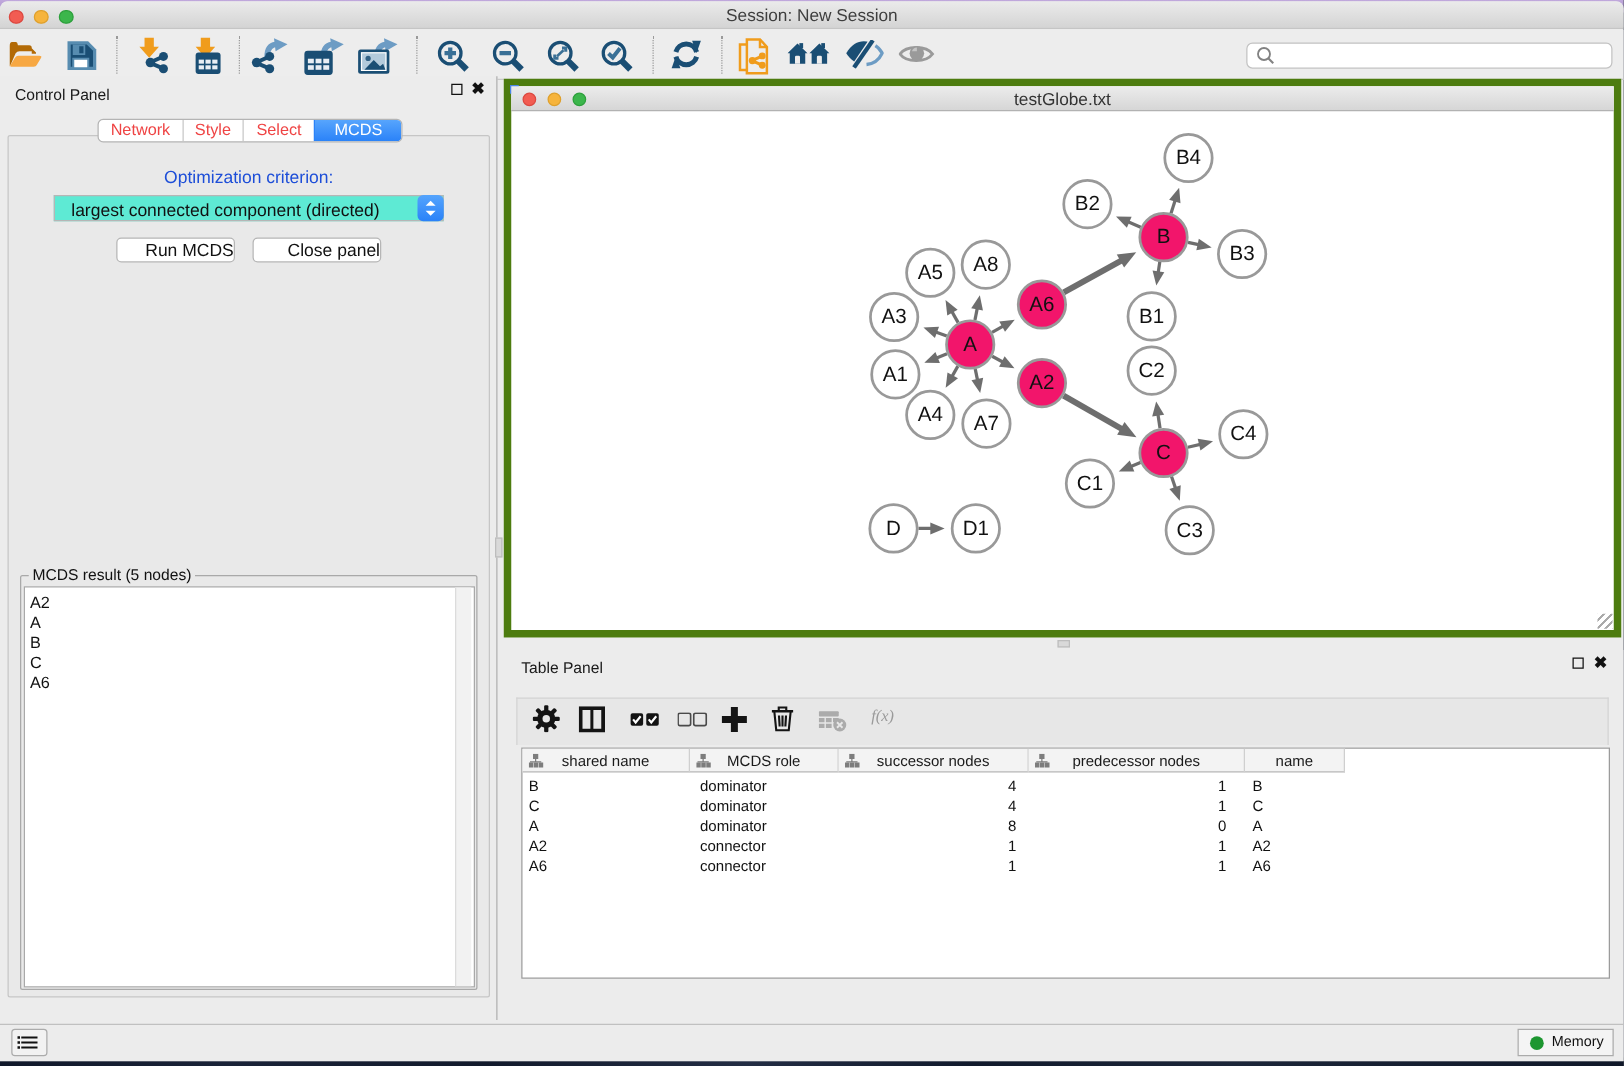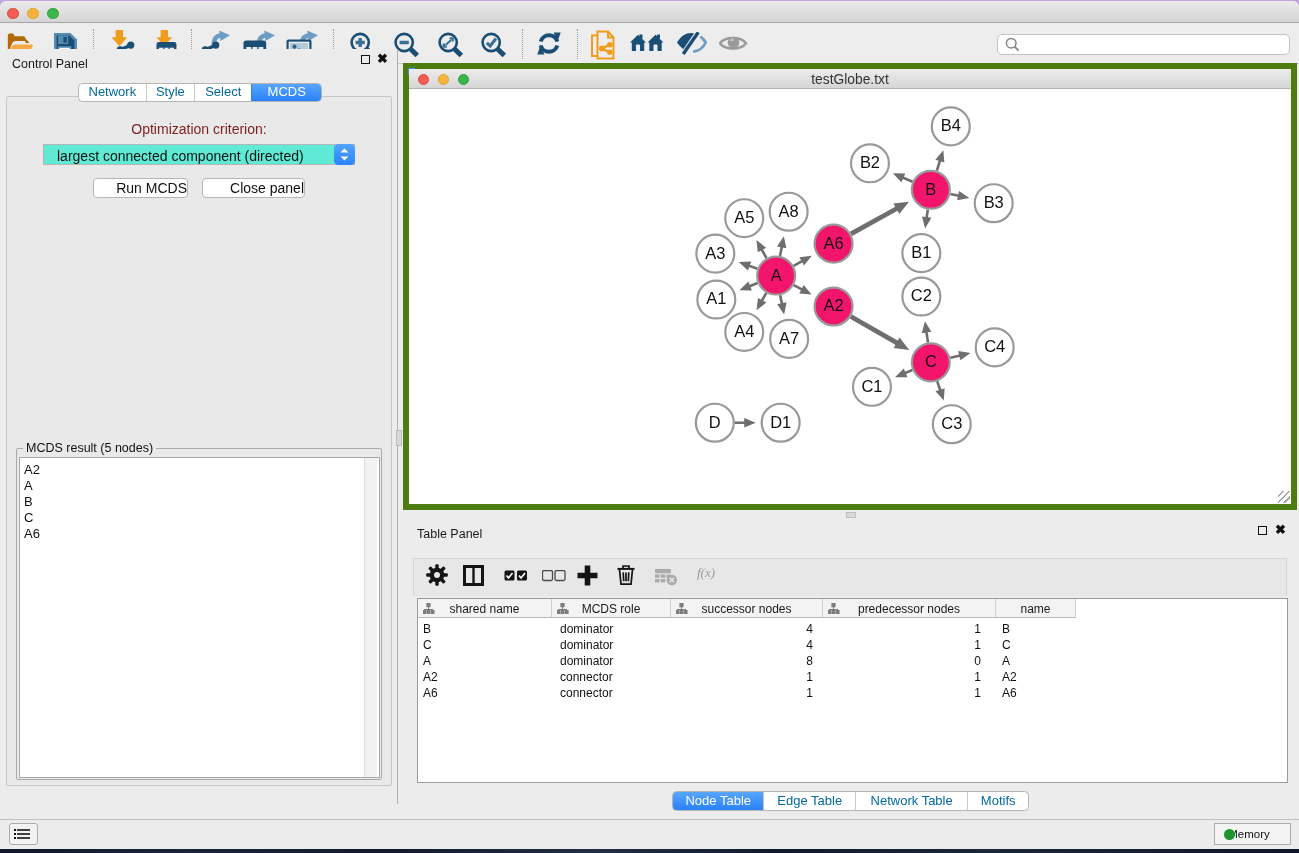--- a/index.html
+++ b/index.html
@@ -12,32 +12,32 @@
 #titlebar .r{left:7px;background:#f25c52;border:0.5px solid #dc4840}
 #titlebar .y{left:27px;background:#f6b43d;border:0.5px solid #dfa02c}
 #titlebar .g{left:47px;background:#3cb64c;border:0.5px solid #2da03c}
 #titlebar .t{position:absolute;left:0;right:0;top:3.5px;text-align:center;font-size:13.8px;color:#3e3e3e}
 
 #toolbar{position:absolute;left:0;top:23px;width:1299px;height:40px;background:#ededed;border-bottom:1px solid #c9c9c9}
 #toolbar svg{position:absolute;top:0;left:0}
 .sep{position:absolute;top:5px;height:30px;width:0;border-left:1px dotted #9a9a9a}
 #search{position:absolute;left:997px;top:10px;width:293px;height:21px;background:#fff;border:1px solid #c2c2c2;border-radius:5px}
 
-#cpanel{position:absolute;left:0;top:48px;width:398px;height:755px;background:#ececec;border-right:1px solid #b0b0b0}
+#cpanel{position:absolute;left:0;top:60px;width:398px;height:755px;background:#ececec;border-right:1px solid #b0b0b0}
 #cpanel .hdr{position:absolute;left:12px;top:8px;font-size:12.5px;color:#1a1a1a}
 .boxicon{position:absolute;width:9px;height:9px;border:1.6px solid #111}
 .xicon{position:absolute;font-size:13px;font-weight:bold;color:#111;line-height:10px}
 #cp-inner{position:absolute;left:6px;top:47px;width:386px;height:690px;background:#e9e9e9;border:1px solid #c6c6c6;border-radius:2px}
 .seg{position:absolute;display:flex;background:#fff;border:1px solid #b4b4b4;border-radius:4.5px;overflow:hidden}
-.seg div{font-size:13px;color:#0369a1;text-align:center;line-height:17px;border-left:1px solid #c8c8c8}
+.seg div{font-size:13px;color:#ef4444;text-align:center;line-height:17px;border-left:1px solid #c8c8c8}
 .seg div:first-child{border-left:none}
 .seg div.on{background:linear-gradient(180deg,#57a5fd,#2a82f8);color:#fff;border-left-color:#2a82f8}
 #cp-tabs{left:78px;top:34px;width:244px;height:19px}
 #cp-tabs div{line-height:16.5px}
-#optlabel{position:absolute;left:0;width:398px;top:72px;text-align:center;font-size:14px;color:#7f1d1d}
+#optlabel{position:absolute;left:0;width:398px;top:72px;text-align:center;font-size:14px;color:#1d4ed8}
 #dropdown{position:absolute;left:43px;top:95px;width:312px;height:21px;background:#5eead4;border:1px solid #b6b6b6;border-radius:0}
 #dropdown .txt{position:absolute;left:13px;top:2.5px;font-size:14px;color:#111}
 #dropdown .step{position:absolute;right:-1px;top:-1px;width:21px;height:21px;background:linear-gradient(180deg,#55a4fd,#2a82f8);border-radius:4.5px;}
 .btn{position:absolute;height:20px;background:#fff;border:1px solid #b6b6b6;border-radius:4px;font-size:14px;color:#111;text-align:right;line-height:18px}
 #runbtn{left:93px;top:129px;width:95px}
 #closebtn{left:202px;top:129px;width:103px}
 #groupbox{position:absolute;left:16px;top:399px;width:366px;height:332px;border:1px solid #a9a9a9;border-radius:2px}
 #grouplabel{position:absolute;left:6px;top:-8px;background:#e9e9e9;padding:0 3px;font-size:12.5px;color:#111}
 #mcdslist{position:absolute;left:2px;top:8px;width:361px;height:321px;background:#fff;border:1px solid #a9a9a9}
 #mcdslist .sb{position:absolute;right:2px;top:0;width:13px;height:100%;background:#f2f2f2;border-left:1px solid #dcdcdc}
@@ -62,31 +62,32 @@
 #tbl{position:absolute;left:18px;top:78px;width:871px;height:185px;background:#fff;border:1px solid #9b9b9b}
 .hcell{position:absolute;top:0;height:19px;background:#f3f3f3;border-right:1px solid #cfcfcf;border-bottom:1px solid #b9b9b9}
 .hcell span{position:absolute;left:0;right:0;top:3px;text-align:center;font-size:12px;color:#1a1a1a}
 .cell{position:absolute;font-size:12px;color:#111;height:16px}
 
 #btabs{left:672px;top:790px;width:357px;height:20px}
 #btabs div{line-height:18px}
 
 #statusbar{position:absolute;left:0;top:818px;width:1299px;height:30px;background:#ececec;border-top:1px solid #c0c0c0}
 #menubtn{position:absolute;left:9px;top:3px;width:29px;height:22px;background:#f2f2f2;border:1px solid #ababab;border-radius:3px}
-#membtn{position:absolute;right:8px;top:3px;width:77px;height:22px;background:#f4f4f4;border:1px solid #ababab;font-size:11.5px;color:#111;text-align:center;line-height:20px;padding-right:7px}
+#membtn{position:absolute;right:8px;top:3px;width:77px;height:22px;background:#f4f4f4;border:1px solid #ababab;font-size:11.5px;color:#111;text-align:right;line-height:20px;padding-right:7px}
 #membtn .dot{position:absolute;left:9px;top:5px;width:11px;height:11px;border-radius:50%;background:#1d9630}
 </style></head>
 <body>
 <div id="wall-top"></div>
 <div id="wall-bot"></div>
 <div id="app">
   <div id="titlebar">
       <span class="tl r"></span>
       <span class="tl y"></span>
       <span class="tl g"></span>
+      <div class="t">Session: New Session</div>
     </div>
   <div id="toolbar">
       <div id="search"></div>
       <svg style="left:6px;top:8px" width="30" height="24" viewBox="0 0 30 24">
         <path d="M1.8 20.3 L1.8 4.6 Q1.8 1.6 3.6 1.6 L6.6 1.6 Q7.9 1.6 8.1 3.2 L8.3 4.2 L17.4 4.2 Q19.4 4.2 19.4 6.2 L19.4 6.6 L22.8 9.9 L22.8 10.9 L19.4 10.9 L19.4 8.9 L9.6 8.9 Q7.6 8.9 6.4 10.7 L1.9 21.2 Z" fill="#b26a06"></path>
 <path d="M8.6 12.6 L25.6 12.6 Q27.6 12.6 26.9 14.1 L23.4 20 Q22.8 21.3 21 21.3 L3.4 21.3 Q1.6 21.3 2.5 19.7 L6 14.2 Q7 12.6 8.6 12.6 Z" fill="#f7a843"></path>
       </svg>
       <svg style="left:53px;top:8px" width="25" height="25" viewBox="0 0 25 25">
         <path d="M1 1 L17.5 1 L24 7.5 L24 24 L1 24 Z" fill="#578cb0"></path>
 <path d="M3.6 3.6 L16.4 3.6 L21.4 8.6 L21.4 21.4 L3.6 21.4 Z" fill="#1a4e74"></path>
@@ -517,26 +518,20 @@
         <div class="cell" style="left:253px;top:71px;width:142px;text-align:right">1</div>
         <div class="cell" style="left:405px;top:71px;width:158px;text-align:right">1</div>
         <div class="cell" style="left:584px;top:71px">A2</div>
         <div class="cell" style="left:5px;top:87px">A6</div>
         <div class="cell" style="left:142px;top:87px">connector</div>
         <div class="cell" style="left:253px;top:87px;width:142px;text-align:right">1</div>
         <div class="cell" style="left:405px;top:87px;width:158px;text-align:right">1</div>
         <div class="cell" style="left:584px;top:87px">A6</div>
       </div>
   </div>
-  <div class="seg" id="btabs">
-      <div style="width:91px" class="on">Node Table</div>
-      <div style="width:92px">Edge Table</div>
-      <div style="width:113px">Network Table</div>
-      <div style="width:61px">Motifs</div>
-    </div>
   <div id="statusbar">
     <div id="menubtn"><svg width="27" height="20">
           <g stroke="#111" stroke-width="1.6">
             <line x1="7" y1="6" x2="20" y2="6"></line>
             <line x1="7" y1="10" x2="20" y2="10"></line>
             <line x1="7" y1="14" x2="20" y2="14"></line>
           </g>
           <g fill="#111">
             <rect x="4" y="5" width="2" height="2"></rect>
             <rect x="4" y="9" width="2" height="2"></rect>

